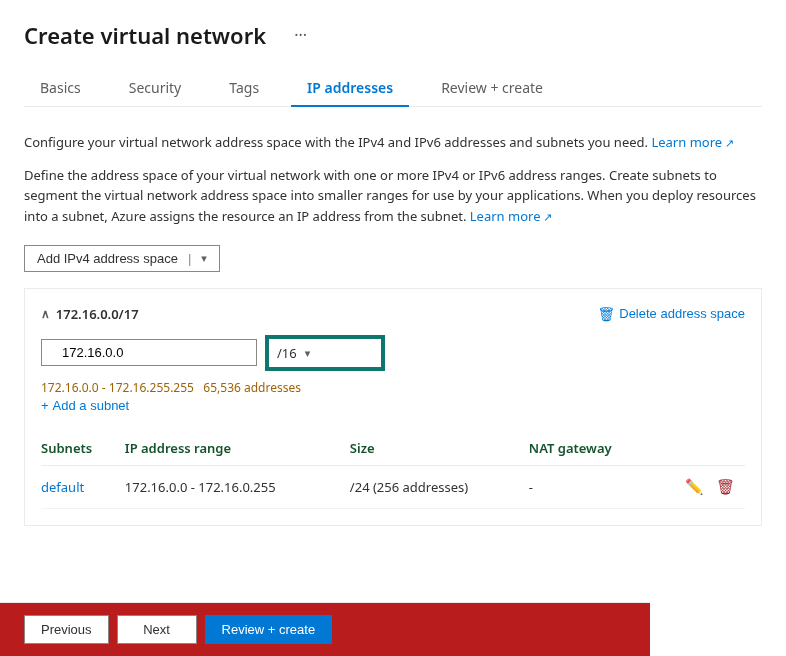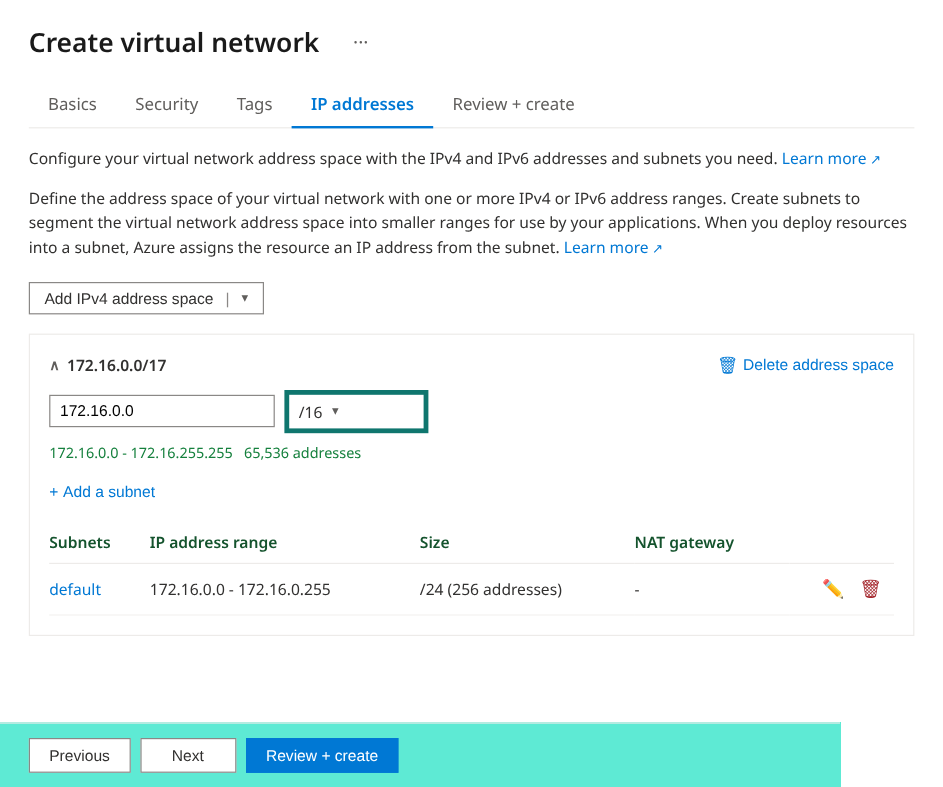--- a/index.html
+++ b/index.html
@@ -28,22 +28,22 @@
     .more-icon {
       color: #605e5c;
       font-size: 16px;
       cursor: pointer;
     }
     
     .tabs-row {
       display: flex;
       align-items: flex-start;
       border-bottom: 1px solid #edebe9;
-      margin-bottom: 16px;
-      gap: 0;
+      margin-bottom: 26px;
+      gap: 16px;
     }
     .tab {
       padding: 8px 16px;
       font-size: 14px;
       color: #605e5c;
       cursor: pointer;
       border-bottom: 2px solid transparent;
       margin-bottom: -1px;
       white-space: nowrap;
     }
@@ -121,40 +121,39 @@
     }
     
     .address-input-row {
       display: flex;
       align-items: center;
       gap: 8px;
       margin-bottom: 8px;
     }
     .address-input {
       border: 1px solid #8a8886;
-      padding: 5px 8px;
-      font-size: 13px;
-      width: 188px;
+      padding: 5px 20px;
+      font-size: 13px;
+      width: 216px;
       outline: none;
     }
     .cidr-select-wrapper {
       display: flex;
       align-items: center;
       border: 4px solid #0f766e;
       background: #fff;
       padding: 5px 8px;
       gap: 8px;
       cursor: pointer;
       min-width: 120px;
     }
     .cidr-text { font-size: 13px; color: #323130; }
     .address-range-text {
       font-size: 12px;
-      color: #15803d;
-      margin-bottom: 14px;
+      color: #a16207;
     }
     
     .add-subnet-btn {
       display: inline-flex;
       align-items: center;
       gap: 4px;
       color: #0078d4;
       background: none;
       border: none;
       cursor: pointer;
@@ -198,23 +197,23 @@
       color: #0078d4;
       font-size: 15px;
       padding: 2px;
     }
     .action-icon-btn.delete-icon { color: #a4262c; }
     
     .bottom-bar {
       position: fixed;
       bottom: 0;
       left: 0;
-      width: 700px;
+      width: 650px;
       border-top: 1px solid #edebe9;
-      background: #5eead4;
+      background: #b91c1c;
       padding: 12px 24px;
       display: flex;
       align-items: center;
       gap: 8px;
     }
     .btn-secondary {
       border: 1px solid #8a8886;
       background: #fff;
       padding: 6px 16px;
       font-size: 13px;

